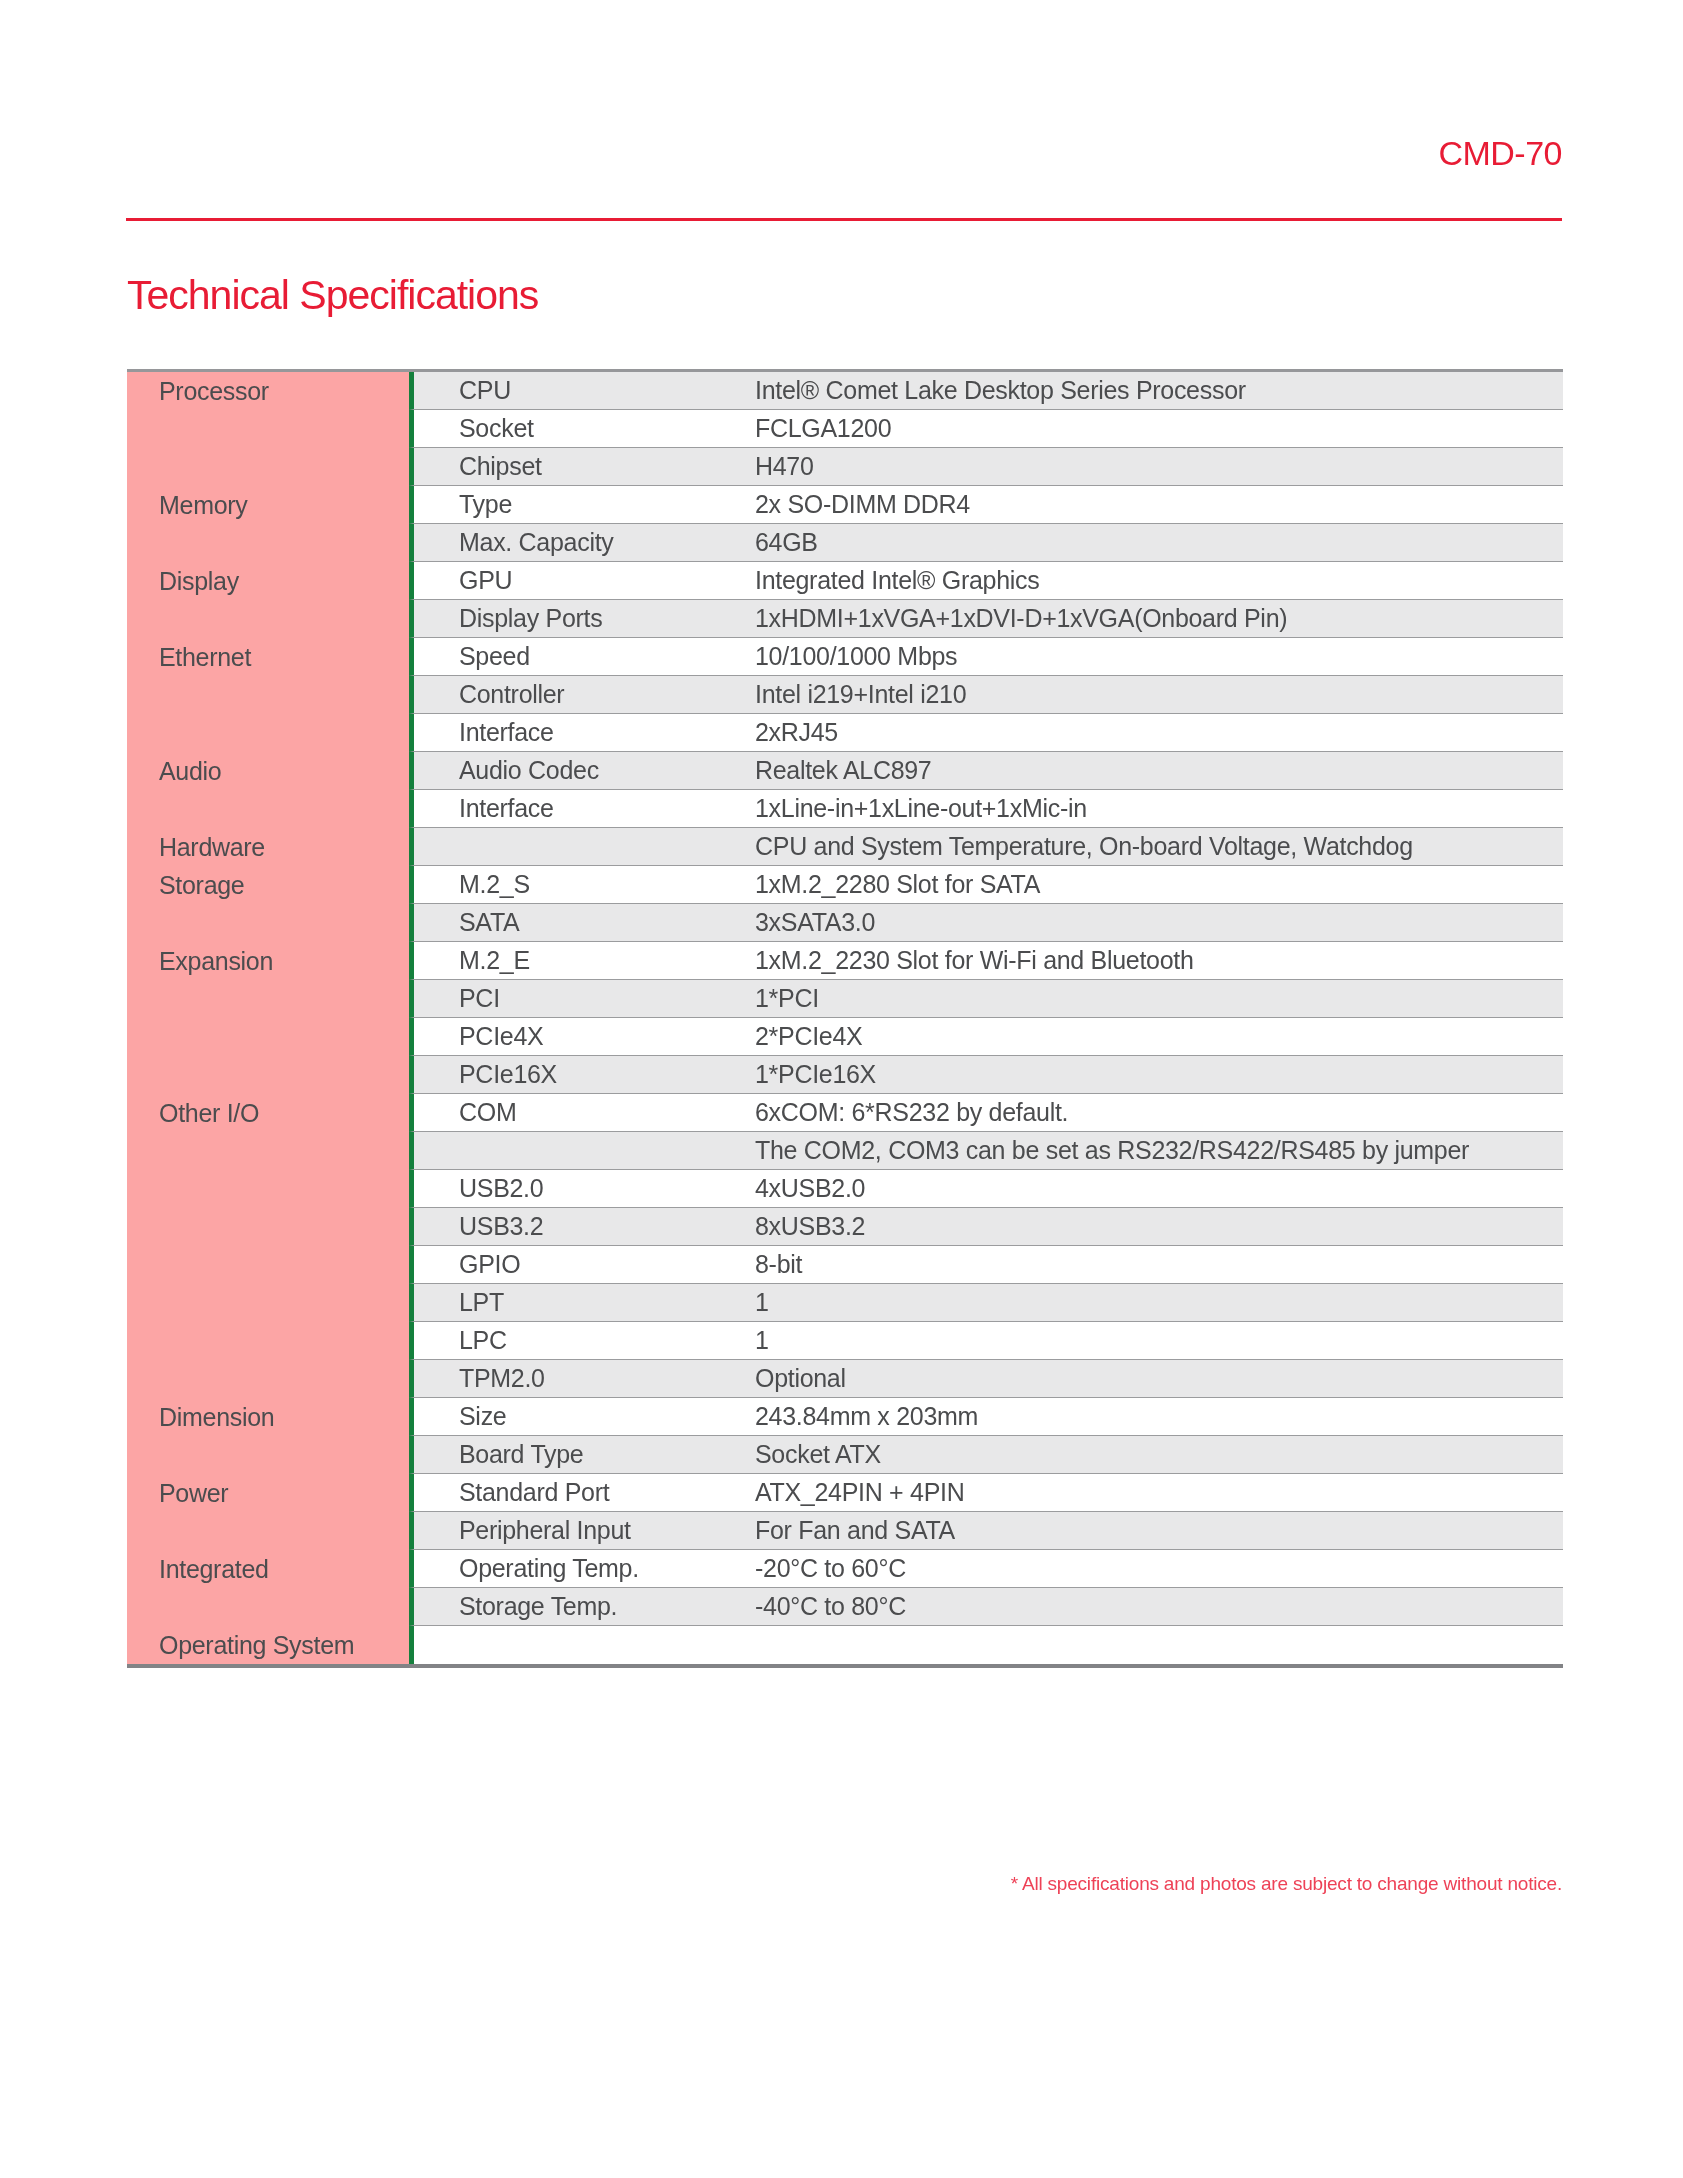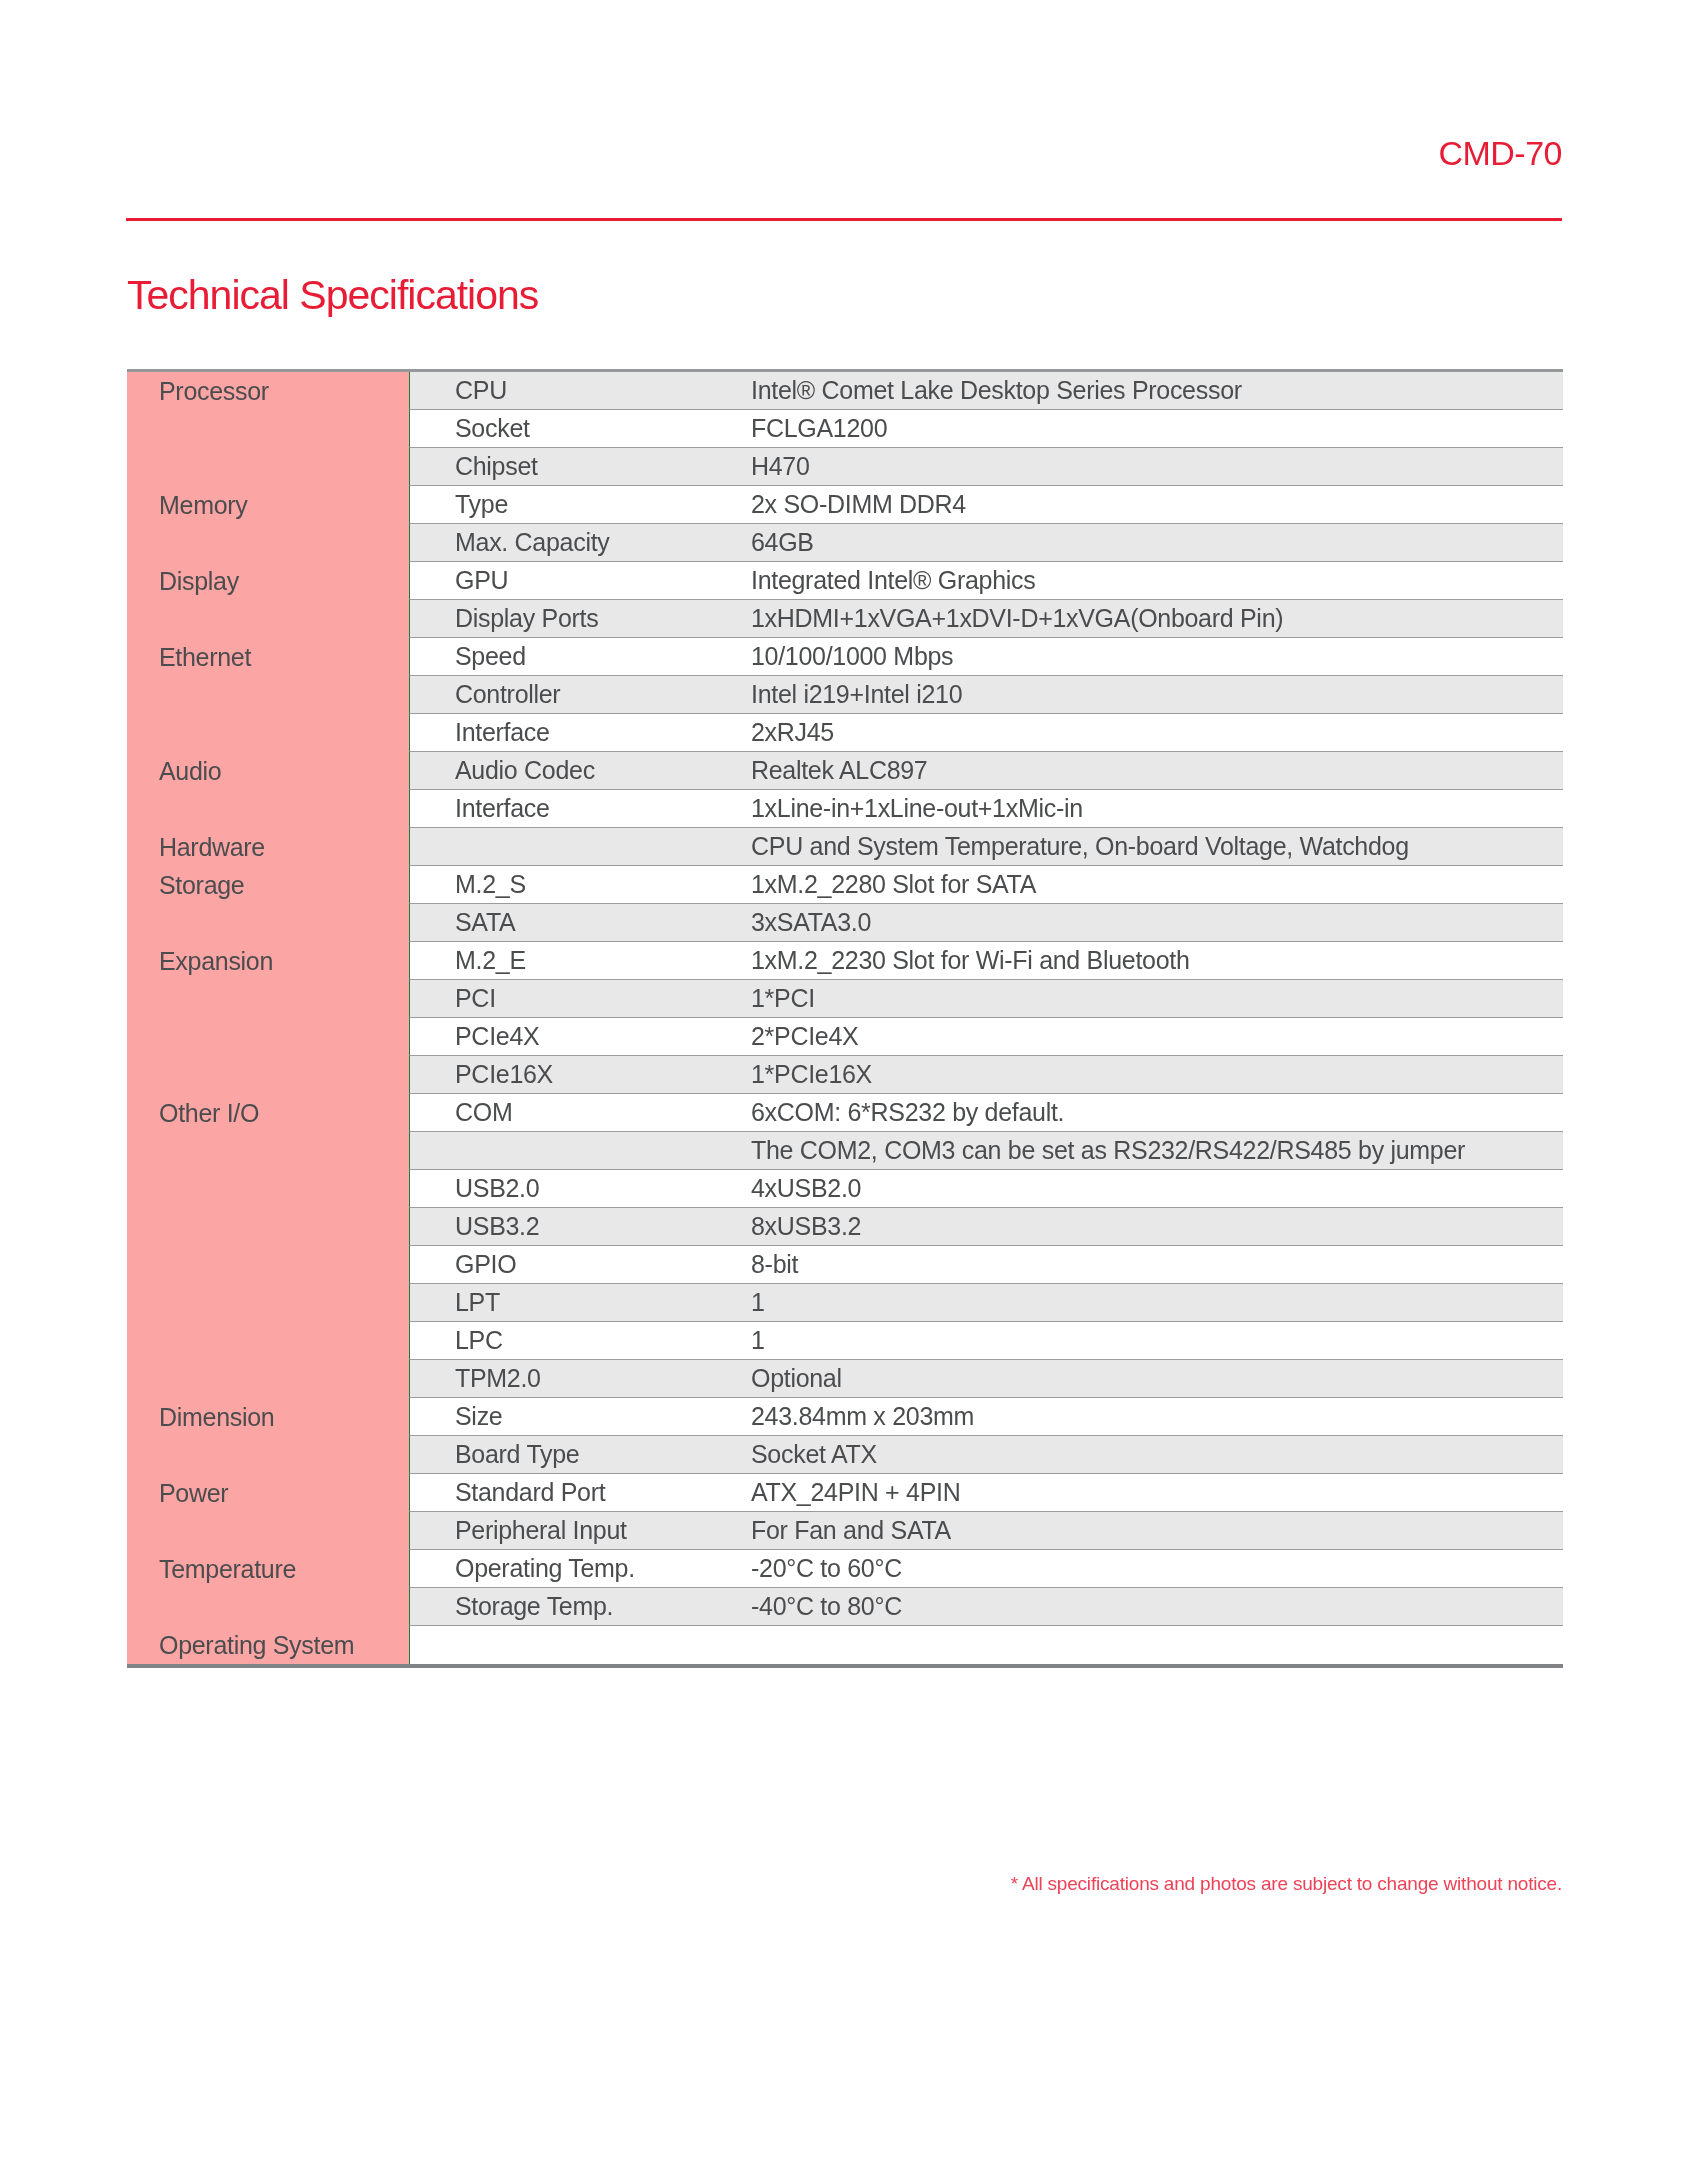--- a/index.html
+++ b/index.html
@@ -60,21 +60,21 @@
     display: flex;
     align-items: center;
     font-size: 25px;
     letter-spacing: -0.3px;
     color: #4b4c4e;
     background: #fca5a5;
   }
   .row-content {
     flex: 1;
     display: flex;
-    border-left: 1px solid #15803d;
+    border-left: 5px solid #15803d;
     background: #ffffff;
   }
   .spec-row:not(:last-child) .row-content { border-bottom: 1px solid #9b9c9e; }
   .row-content.shaded { background: #e8e8e9; }
   .label-cell {
     width: 341px;
     padding-left: 45px;
     display: flex;
     align-items: center;
     font-size: 25px;
@@ -323,21 +323,21 @@
           </div>
         </div>
         <div class="spec-row">
           <div class="cat-cell"></div>
           <div class="row-content shaded">
             <div class="label-cell">Peripheral Input</div>
             <div class="value-cell">For Fan and SATA</div>
           </div>
         </div>
         <div class="spec-row">
-          <div class="cat-cell">Temperature</div>
+          <div class="cat-cell">Integrated</div>
           <div class="row-content">
             <div class="label-cell">Operating Temp.</div>
             <div class="value-cell">-20°C to 60°C</div>
           </div>
         </div>
         <div class="spec-row">
           <div class="cat-cell"></div>
           <div class="row-content shaded">
             <div class="label-cell">Storage Temp.</div>
             <div class="value-cell">-40°C to 80°C</div>

